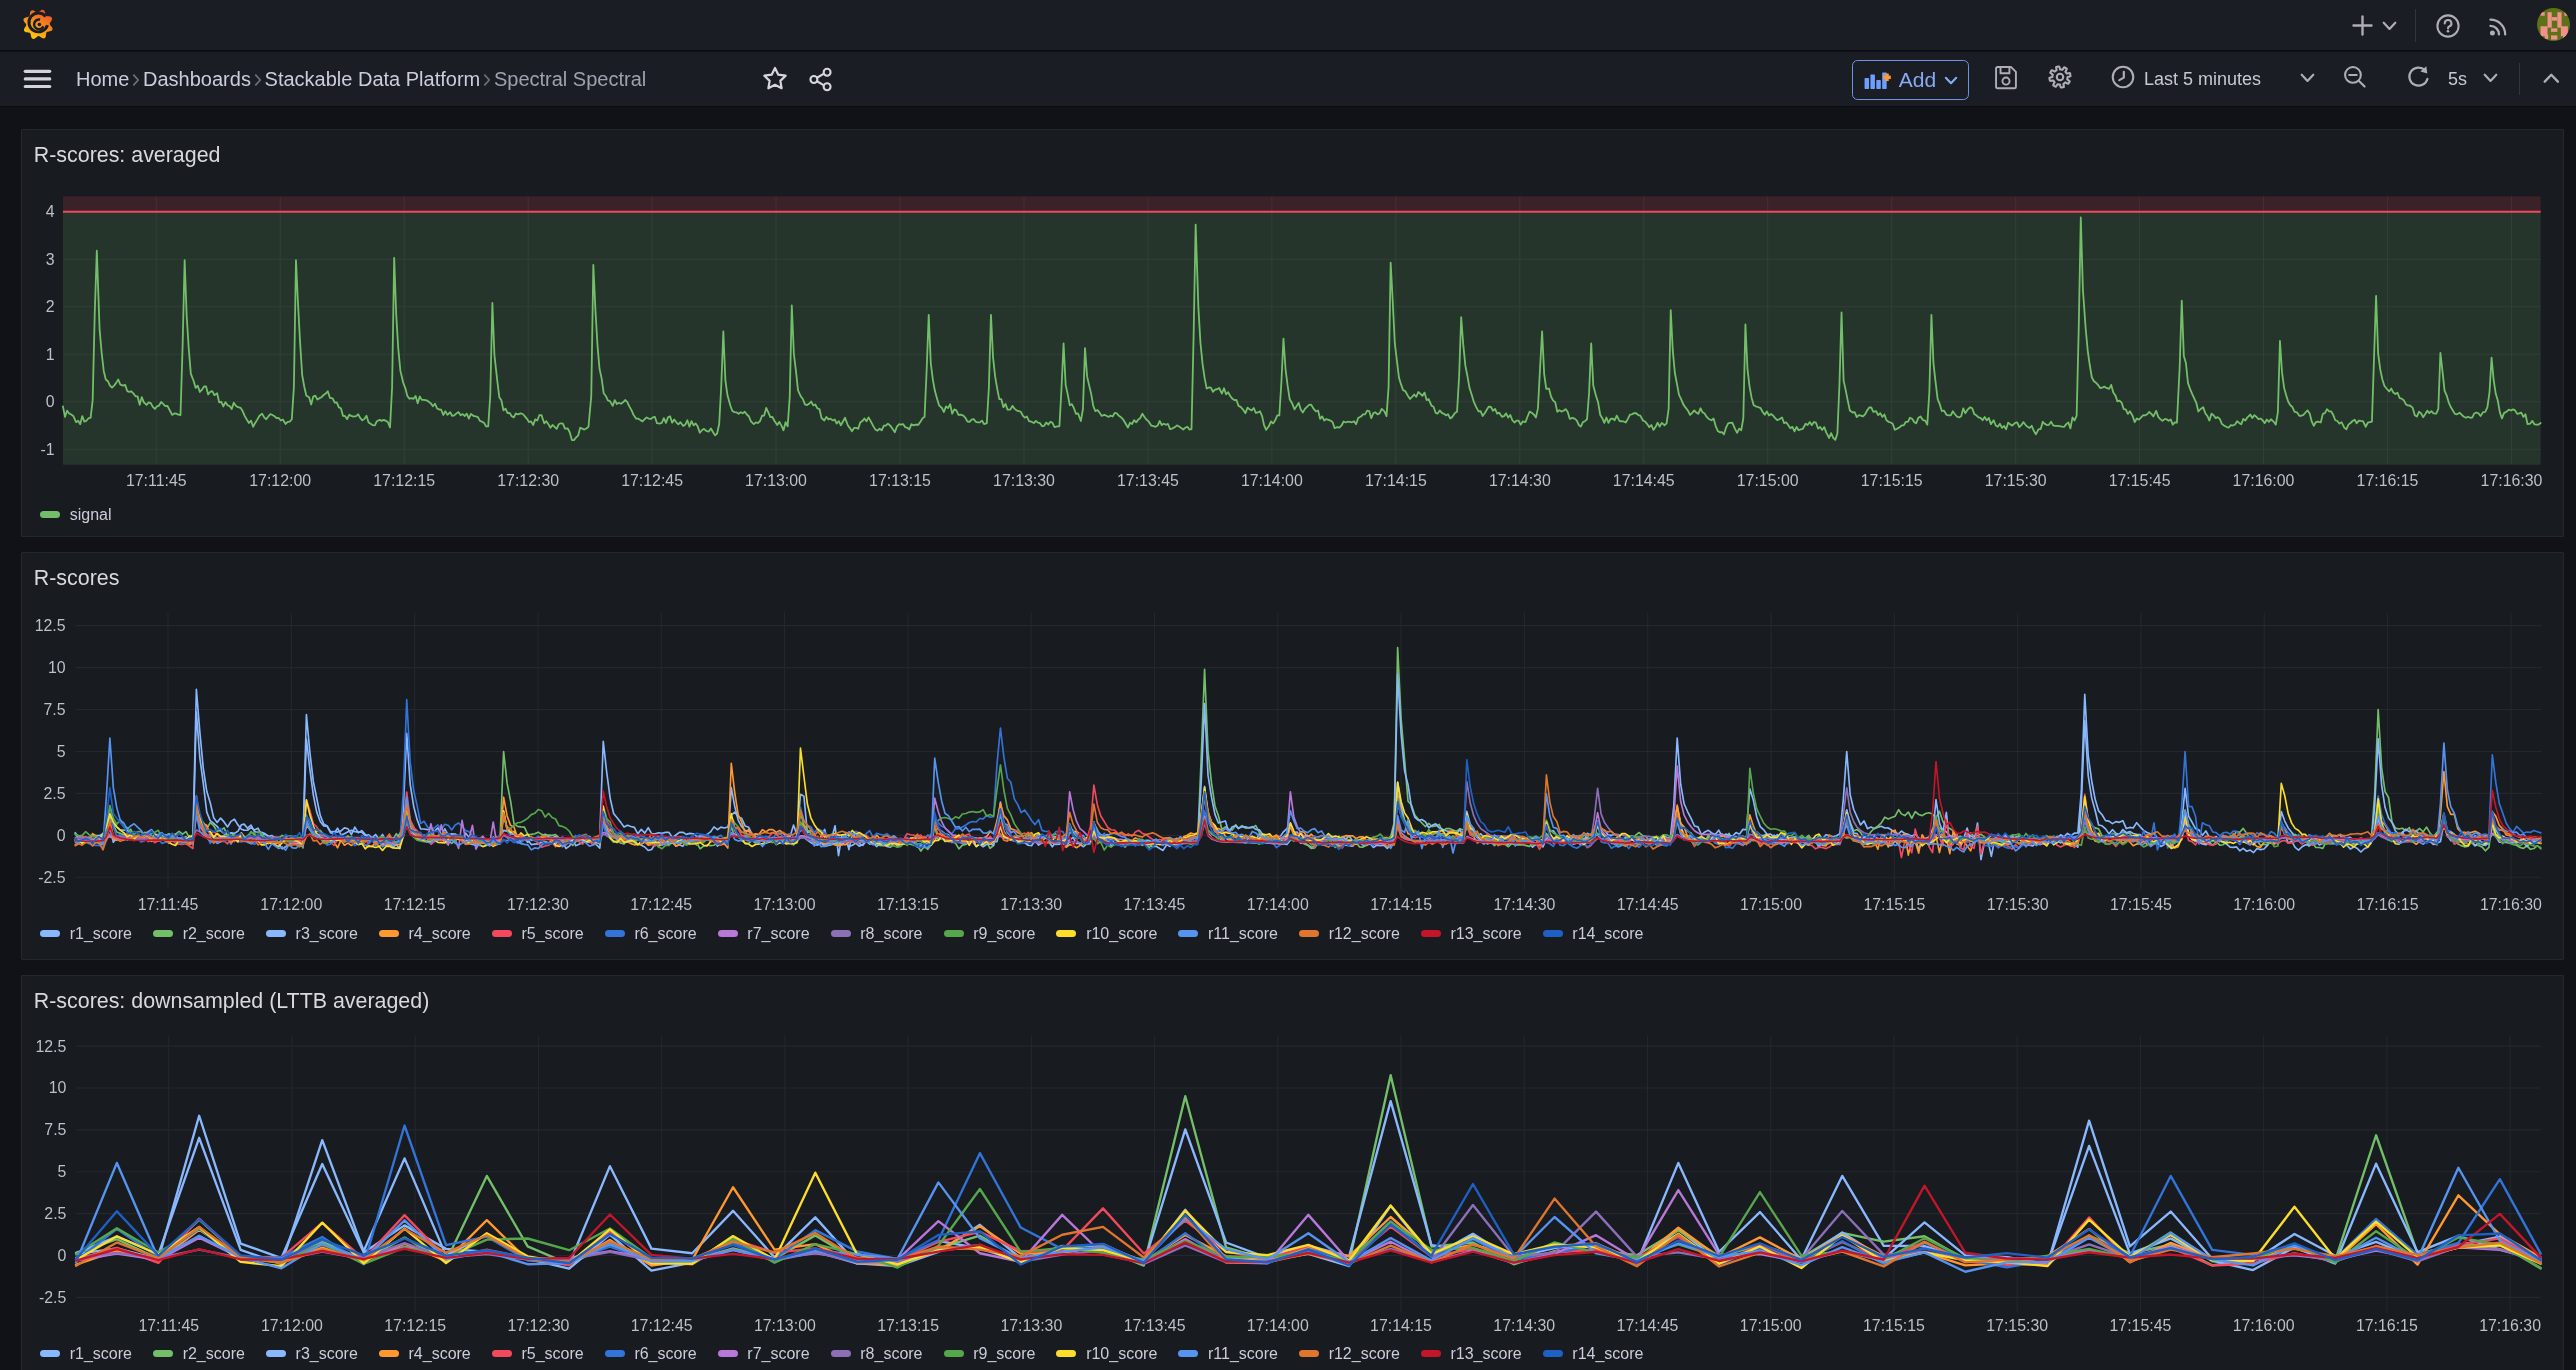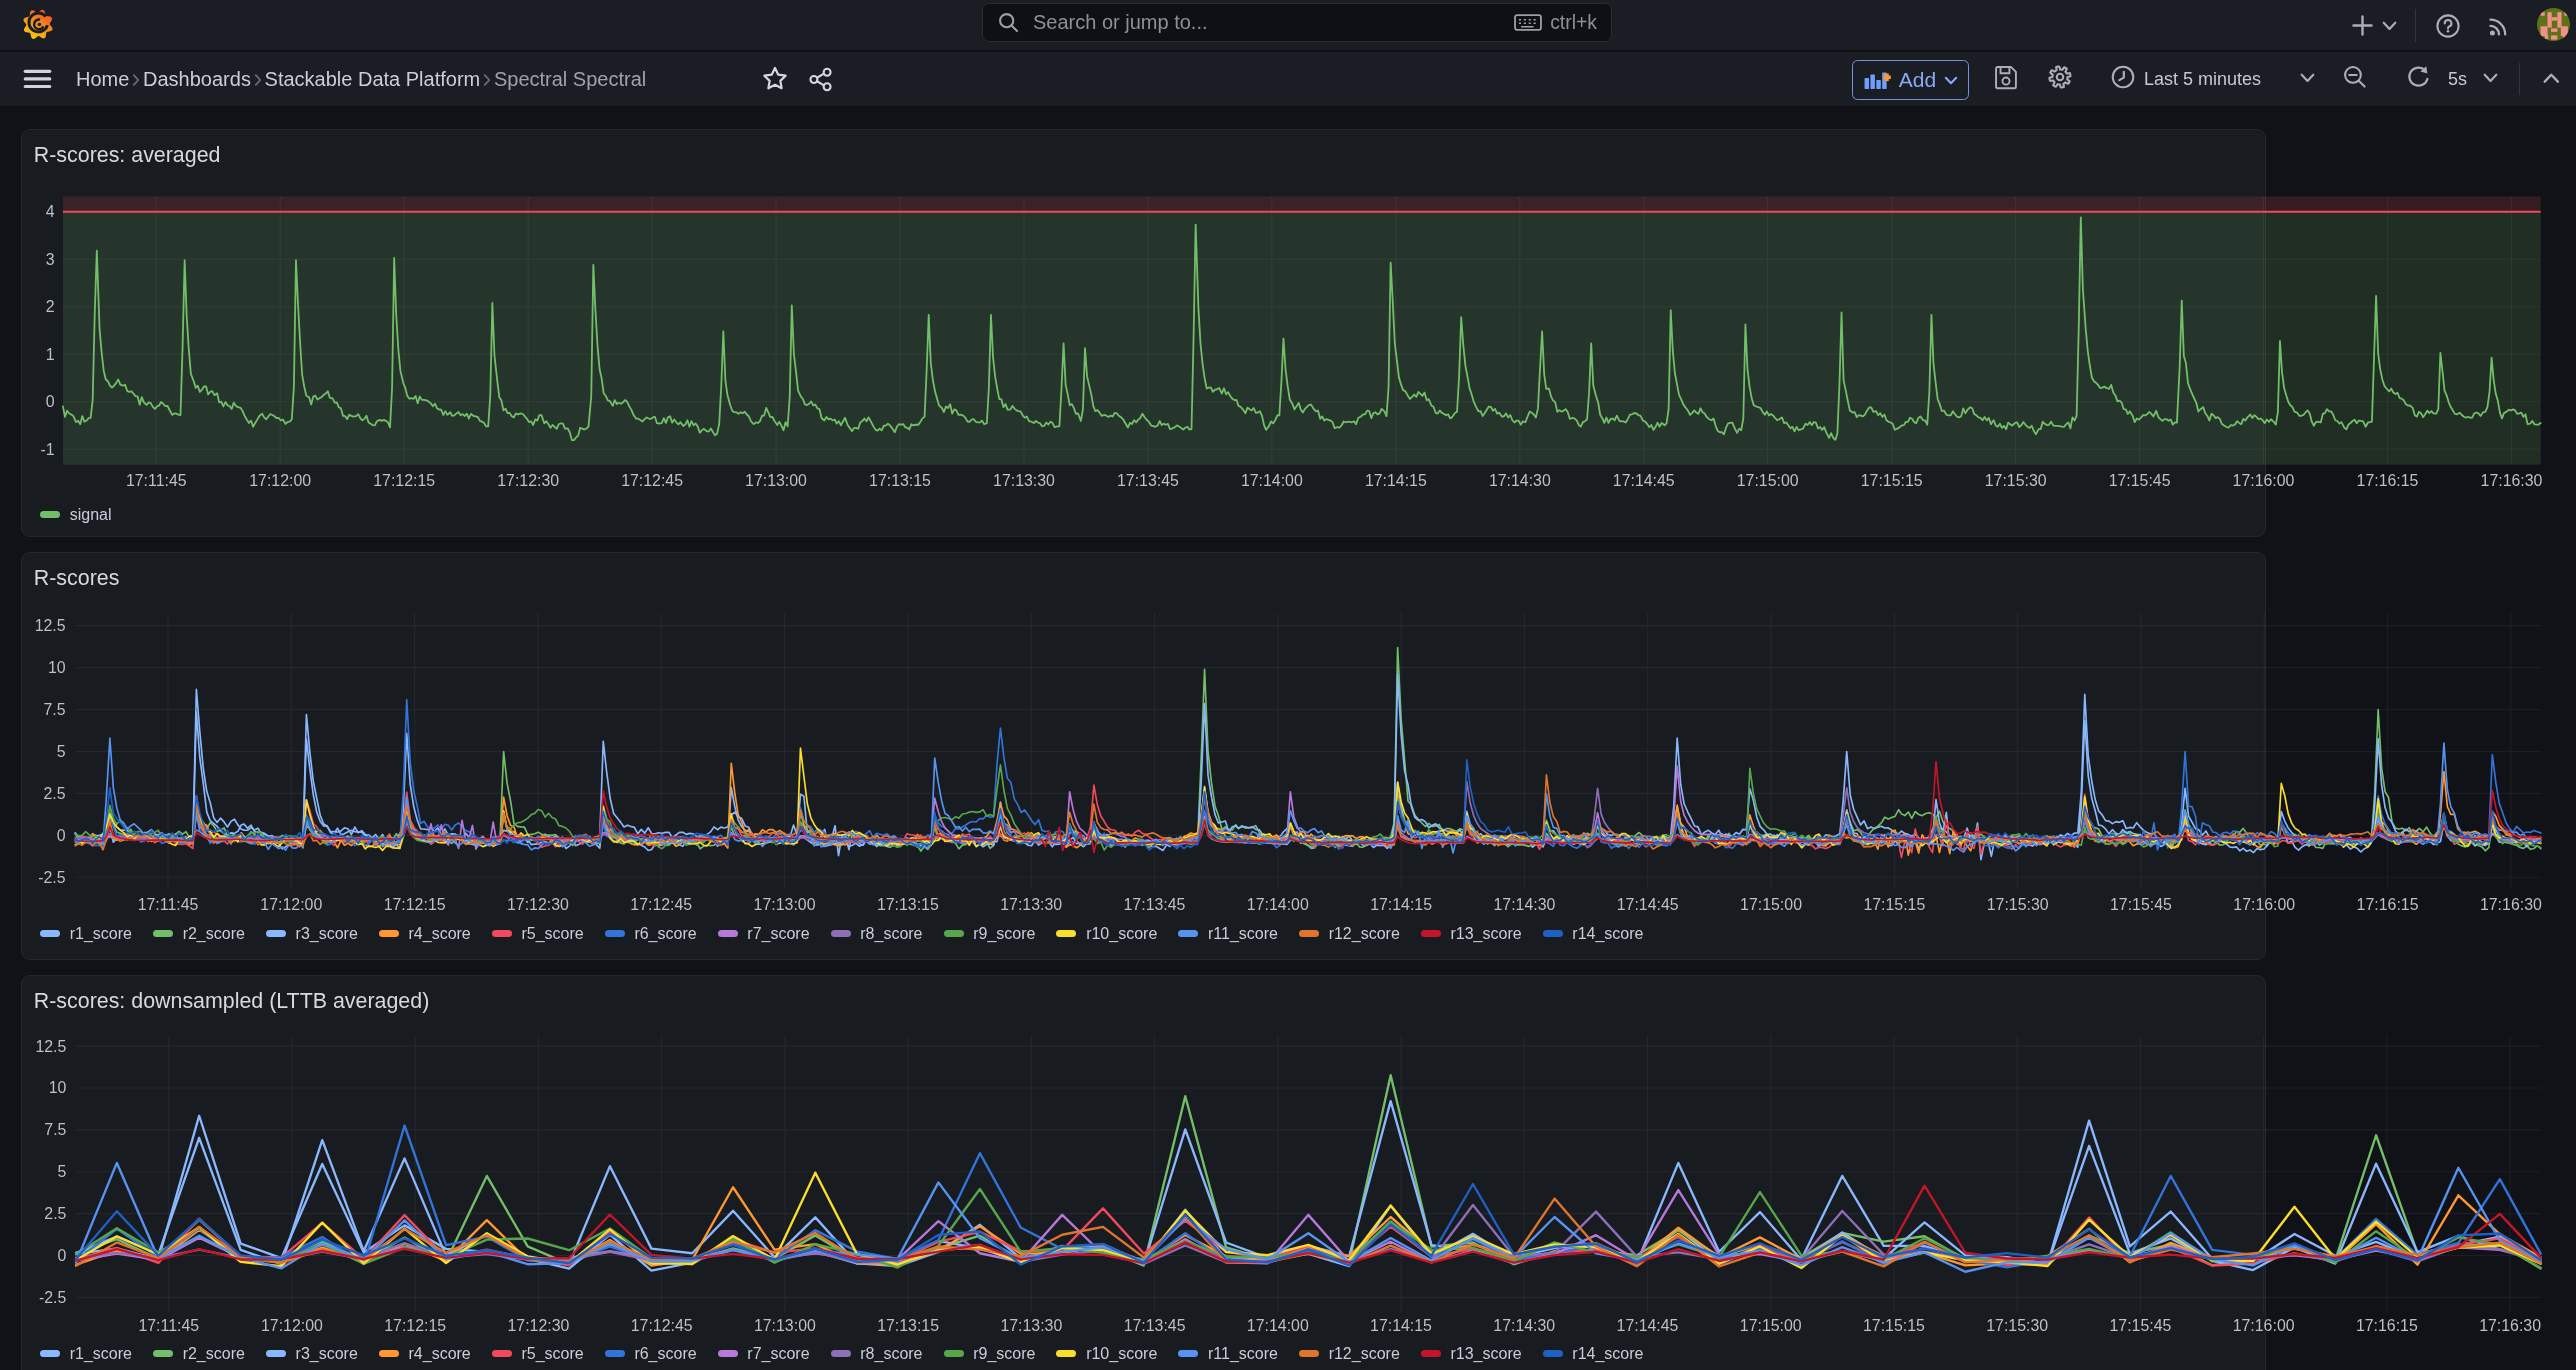--- a/index.html
+++ b/index.html
@@ -1,20 +1,20 @@
 <!DOCTYPE html>
 <html style="font-size:11px"><head><meta charset="utf-8"><style>
 *{margin:0;padding:0;box-sizing:border-box}
 html,body{width:2576px;height:1371px;background:#111217;font-family:"Liberation Sans",sans-serif;overflow:hidden;position:relative}
 .hdr{position:absolute;left:0;top:0;width:2576px;height:51px;background:#1a1d23;border-bottom:1.4px solid #0b0c0e}
 .tb{position:absolute;left:0;top:52px;width:2576px;height:55px;background:#1a1d23;border-bottom:1.4px solid #0b0c0e}
 .search{position:absolute;left:982px;top:2.8px;width:630px;height:39px;background:#0e1015;border:1px solid #2b2d34;border-radius:7px;display:flex;align-items:center;padding:0 14px;color:#8e9097;font-size:20px}
 .ic{position:absolute;top:12.5px}
 .bc{position:absolute;top:0;height:55px;display:flex;align-items:center;color:#ccccdc;font-size:20px;gap:2px}
-.panel{position:absolute;left:21px;width:2245px;background:#181b1f;border:1px solid #25272e;border-radius:9px}
+.panel{position:absolute;left:21px;width:2543px;background:#181b1f;border:1px solid #25272e;border-radius:1px}
 .ptitle{position:absolute;left:11.8px;top:12.5px;font-size:21.4px;font-weight:500;color:#d8d9df}
 .ax{fill:#bdbfc9;font-size:23px;font-family:"Liberation Sans",sans-serif}
 .legend{position:absolute;left:18px;display:flex;column-gap:21px;font-size:16px;color:#ccccdc;align-items:center;white-space:nowrap}
 .li i{display:inline-block;width:20px;height:7px;border-radius:3.5px;margin-right:9.7px;vertical-align:2.1px}
 .addbtn{position:absolute;left:1852px;top:8.3px;width:117px;height:40px;border:1.7px solid #6f94e6;border-radius:5.5px;display:flex;align-items:center;justify-content:center;gap:8.3px;color:#86aaf4;font-size:21px;font-weight:500}
 .tbtxt{position:absolute;color:#c7c8d2;font-size:18px;top:16.6px}
 .vsep{position:absolute;width:1.4px;background:#33353c}
 </style></head><body>
 <div class="hdr">
     <div style="position:absolute;left:22px;top:8.3px"><svg width="32" height="32" viewBox="0 0 46 46" style="">
@@ -22,34 +22,20 @@
           <linearGradient id="lg" x1="0.15" y1="0.9" x2="0.65" y2="0.05">
             <stop offset="0" stop-color="#FBCA0A"></stop>
             <stop offset="1" stop-color="#F05A28"></stop>
           </linearGradient>
         </defs>
 <path fill="url(#lg)" d="M43.8 31.1 L42.9 32.3 L41.4 33.1 L39.7 33.6 L37.9 34.0 L36.4 34.3 L35.4 34.9 L34.9 36.0 L34.7 37.5 L34.5 39.2 L34.2 41.1 L33.4 42.6 L32.3 43.5 L30.9 43.8 L29.2 43.3 L27.6 42.4 L26.1 41.4 L24.9 40.6 L23.7 40.4 L22.6 40.7 L21.4 41.6 L20.0 42.8 L18.5 43.8 L16.9 44.4 L15.4 44.3 L14.2 43.4 L13.4 41.9 L12.9 40.2 L12.5 38.4 L12.2 36.9 L11.6 35.9 L10.5 35.4 L9.0 35.2 L7.3 35.0 L5.4 34.7 L3.9 33.9 L3.0 32.8 L2.7 31.4 L3.2 29.7 L4.1 28.1 L5.1 26.6 L5.9 25.4 L6.1 24.2 L5.8 23.1 L4.9 21.9 L3.7 20.5 L2.7 19.0 L2.1 17.4 L2.2 15.9 L3.1 14.7 L4.6 13.9 L6.3 13.4 L8.1 13.0 L9.6 12.7 L10.6 12.1 L11.1 11.0 L11.3 9.5 L11.5 7.8 L11.8 5.9 L12.6 4.4 L13.7 3.5 L15.1 3.2 L16.8 3.7 L18.4 4.6 L19.9 5.6 L21.1 6.4 L22.3 6.6 L23.4 6.3 L24.6 5.4 L26.0 4.2 L27.5 3.2 L29.1 2.6 L30.6 2.7 L31.8 3.6 L32.6 5.1 L33.1 6.8 L33.5 8.6 L33.8 10.1 L34.4 11.1 L35.5 11.6 L37.0 11.8 L38.7 12.0 L40.6 12.3 L42.1 13.1 L43.0 14.2 L43.3 15.6 L42.8 17.3 L41.9 18.9 L40.9 20.4 L40.1 21.6 L39.9 22.8 L40.2 23.9 L41.1 25.1 L42.3 26.5 L43.3 28.0 L43.9 29.6 L43.8 31.1 Z"></path>
 <path fill="none" stroke="#1a1d23" stroke-width="4.2" d="M34.2 12.2 A13.6 13.6 0 1 0 36.6 24.6"></path>
 <path fill="none" stroke="#1a1d23" stroke-width="3.6" d="M26 16.6 A7.0 7.0 0 1 0 30.8 26.4"></path>
 <circle cx="25" cy="23.8" r="2.6" fill="#1a1d23"></circle>
       </svg></div>
-    <div class="search">
-      <svg width="23.5" height="23.5" viewBox="0 0 34 34" style="">
-        <circle cx="14" cy="14" r="9.5" stroke="#9d9fa8" stroke-width="3" fill="none"></circle>
-        <line x1="21" y1="21" x2="29" y2="29" stroke="#9d9fa8" stroke-width="3" stroke-linecap="round"></line>
-      </svg>
-      <span style="margin-left:12.5px">Search or jump to...</span>
-      <span style="margin-left:auto;display:flex;align-items:center;gap:8.3px">
-        <svg width="28" height="21" viewBox="0 0 40 30" style="">
-          <rect x="1.5" y="4.5" width="37" height="21" rx="3" stroke="#9d9fa8" stroke-width="2.6" fill="none"></rect>
-          <path d="M7 11h3M14 11h3M21 11h3M28 11h3M7 16h3M14 16h3M21 16h3M28 16h3M10 21h18" stroke="#9d9fa8" stroke-width="2.2"></path>
-        </svg>
-        <span style="font-size:19.4px">ctrl+k</span>
-      </span>
-    </div>
     <div class="ic" style="left:2350px;"><svg width="25" height="25" viewBox="0 0 36 36" style="">
         <path d="M18 5v26M5 18h26" stroke="#adaeb6" stroke-width="3.4" stroke-linecap="round"></path>
       </svg></div>
     <div class="ic" style="left:2382px;top:21px"><svg width="15" height="9.7" viewBox="0 0 22 14" style="">
         <path d="M2.5 2.5 L11.0 11.5 L19.5 2.5" stroke="#adaeb6" stroke-width="3.2" fill="none" stroke-linecap="round" stroke-linejoin="round"></path>
       </svg></div>
     <div class="vsep" style="left:2415px;top:9px;height:33px"></div>
     <div class="ic" style="left:2435px;"><svg width="26" height="26" viewBox="0 0 38 38" style="">
         <circle cx="19" cy="19" r="15.5" stroke="#adaeb6" stroke-width="3" fill="none"></circle>
         <path d="M14.2 15.2 a4.9 4.9 0 1 1 6.5 4.6 c-1.5.6-1.7 1.4-1.7 2.7" stroke="#adaeb6" stroke-width="3" fill="none" stroke-linecap="round"></path>

